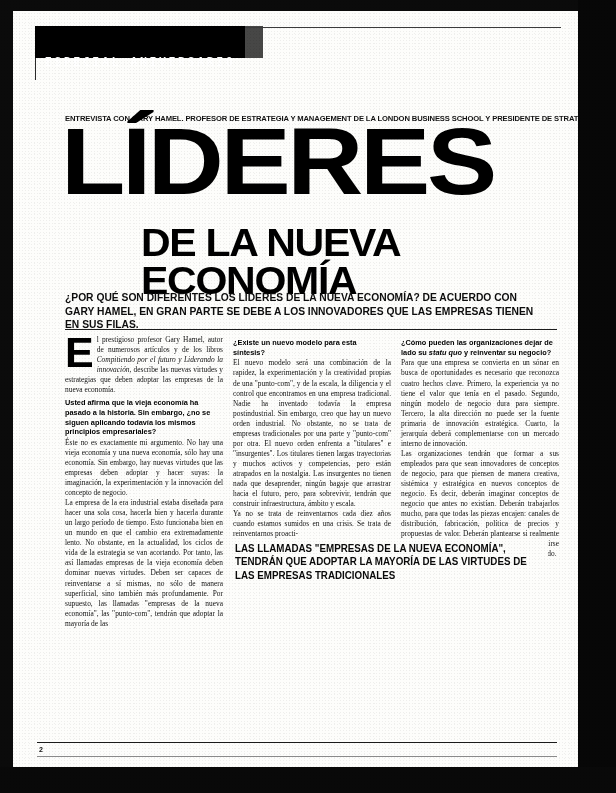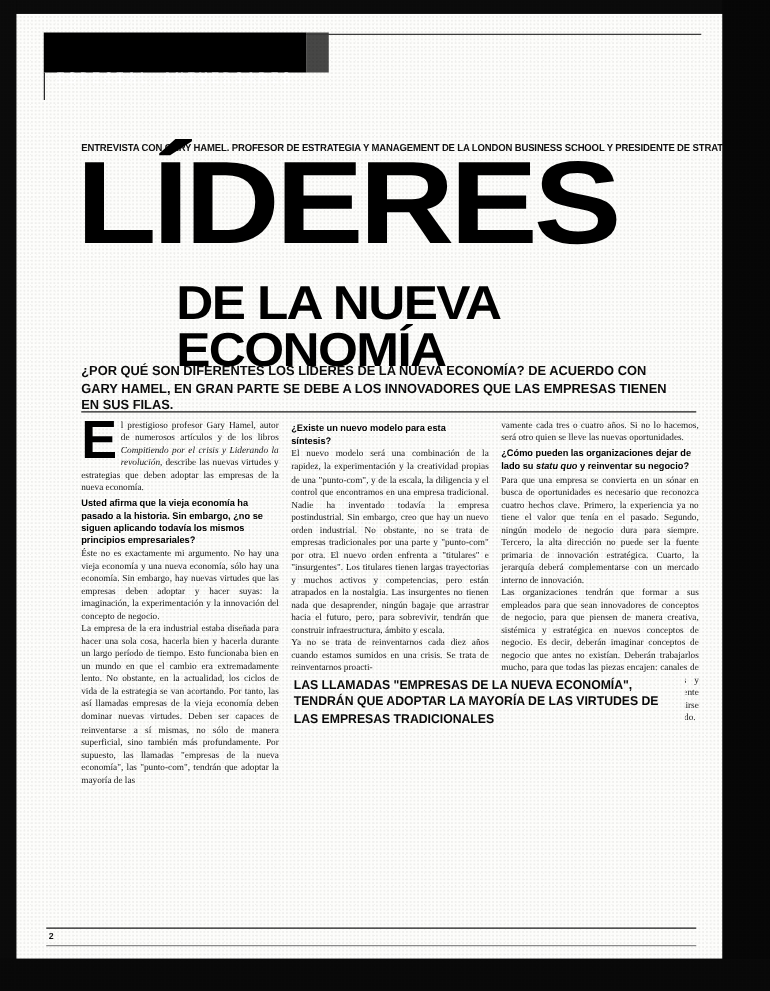--- a/index.html
+++ b/index.html
@@ -310,21 +310,21 @@
     <div class="headline2">DE LA NUEVA ECONOMÍA</div>
 
     <div class="deck">¿POR QUÉ SON DIFERENTES LOS LÍDERES DE LA NUEVA ECONOMÍA? DE ACUERDO CON GARY HAMEL, EN GRAN PARTE SE DEBE A LOS INNOVADORES QUE LAS EMPRESAS TIENEN EN SUS FILAS.</div>
 
     <div class="rule-top"></div>
 
     <div class="cols">
 
       <div class="col">
         <div class="body">
-          <p><span class="dropcap">E</span>l prestigioso profesor Gary Hamel, autor de numerosos artículos y de los libros <i>Compitiendo por el crisis y Liderando la revolución</i>, describe las nuevas virtudes y estrategias que deben adoptar las empresas de la nueva economía.</p>
+          <p><span class="dropcap">E</span>l prestigioso profesor Gary Hamel, autor de numerosos artículos y de los libros <i>Compitiendo por el futuro y Liderando la innovación</i>, describe las nuevas virtudes y estrategias que deben adoptar las empresas de la nueva economía.</p>
         </div>
         <div class="q">Usted afirma que la vieja economía ha pasado a la historia. Sin embargo, ¿no se siguen aplicando todavía los mismos principios empresariales?</div>
         <div class="body">
           <p>Éste no es exactamente mi argumento. No hay una vieja economía y una nueva economía, sólo hay una economía. Sin embargo, hay nuevas virtudes que las empresas deben adoptar y hacer suyas: la imaginación, la experimentación y la innovación del concepto de negocio.</p>
         </div>
         <div class="body">
           <p>La empresa de la era industrial estaba diseñada para hacer una sola cosa, hacerla bien y hacerla durante un largo período de tiempo. Esto funcionaba bien en un mundo en que el cambio era extremadamente lento. No obstante, en la actualidad, los ciclos de vida de la estrategia se van acortando. Por tanto, las así llamadas empresas de la vieja economía deben dominar nuevas virtudes. Deben ser capaces de reinventarse a sí mismas, no sólo de manera superficial, sino también más profundamente. Por supuesto, las llamadas "empresas de la nueva economía", las "punto-com", tendrán que adoptar la mayoría de las</p>
         </div>
       </div>
 
@@ -332,23 +332,20 @@
         <div class="q">¿Existe un nuevo modelo para esta síntesis?</div>
         <div class="body">
           <p>El nuevo modelo será una combinación de la rapidez, la experimentación y la creatividad propias de una "punto-com", y de la escala, la diligencia y el control que encontramos en una empresa tradicional. Nadie ha inventado todavía la empresa postindustrial. Sin embargo, creo que hay un nuevo orden industrial. No obstante, no se trata de empresas tradicionales por una parte y "punto-com" por otra. El nuevo orden enfrenta a "titulares" e "insurgentes". Los titulares tienen largas trayectorias y muchos activos y competencias, pero están atrapados en la nostalgia. Las insurgentes no tienen nada que desaprender, ningún bagaje que arrastrar hacia el futuro, pero, para sobrevivir, tendrán que construir infraestructura, ámbito y escala.</p>
         </div>
         <div class="body">
           <p>Ya no se trata de reinventarnos cada diez años cuando estamos sumidos en una crisis. Se trata de reinventarnos proacti-</p>
         </div>
       </div>
 
       <div class="col">
-        <div class="body">
-          <p>vamente cada tres o cuatro años. Si no lo hacemos, será otro quien se lleve las nuevas oportunidades.</p>
-        </div>
         <div class="q"><span>¿Cómo pueden las organizaciones dejar de lado su </span><i>statu quo</i><span> y reinventar su negocio?</span></div>
         <div class="body">
           <p>Para que una empresa se convierta en un sónar en busca de oportunidades es necesario que reconozca cuatro hechos clave. Primero, la experiencia ya no tiene el valor que tenía en el pasado. Segundo, ningún modelo de negocio dura para siempre. Tercero, la alta dirección no puede ser la fuente primaria de innovación estratégica. Cuarto, la jerarquía deberá complementarse con un mercado interno de innovación.</p>
         </div>
         <div class="body">
           <p>Las organizaciones tendrán que formar a sus empleados para que sean innovadores de conceptos de negocio, para que piensen de manera creativa, sistémica y estratégica en nuevos conceptos de negocio. Es decir, deberán imaginar conceptos de negocio que antes no existían. Deberán trabajarlos mucho, para que todas las piezas encajen: canales de distribución, fabricación, política de precios y propuestas de valor. Deberán plantearse si realmente pueden generar dinero o si pueden construirse barreras a la entrada y retener parte del valor creado.</p>
         </div>
       </div>
 
     </div>

